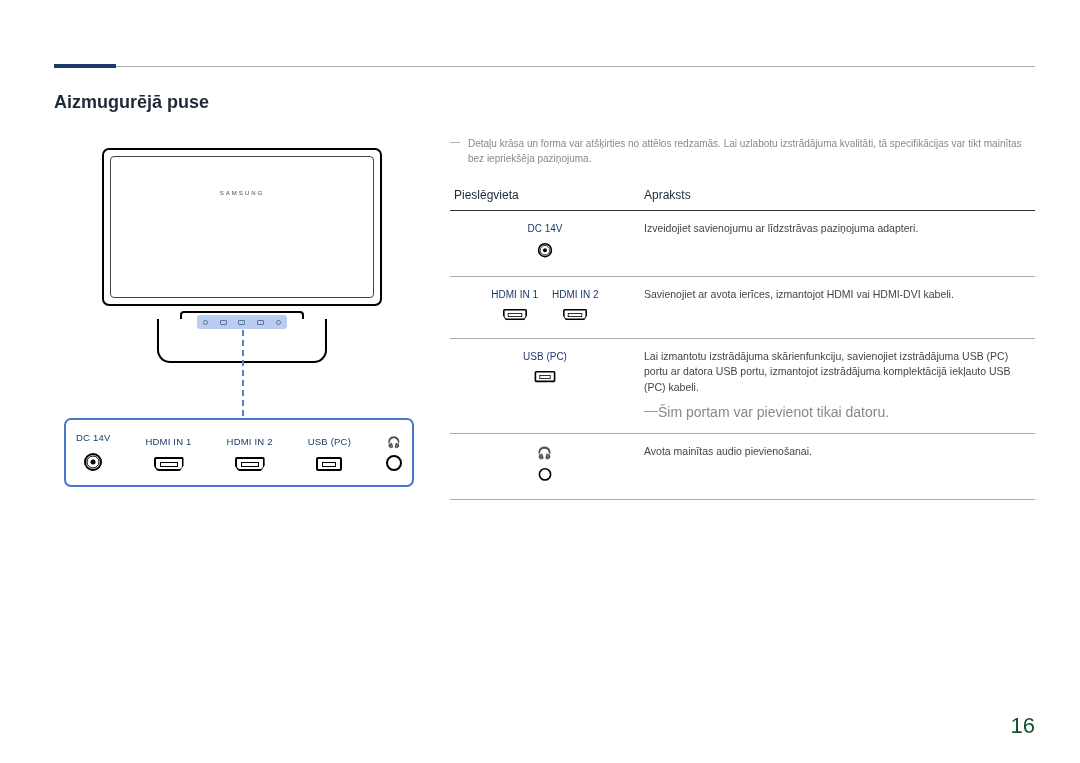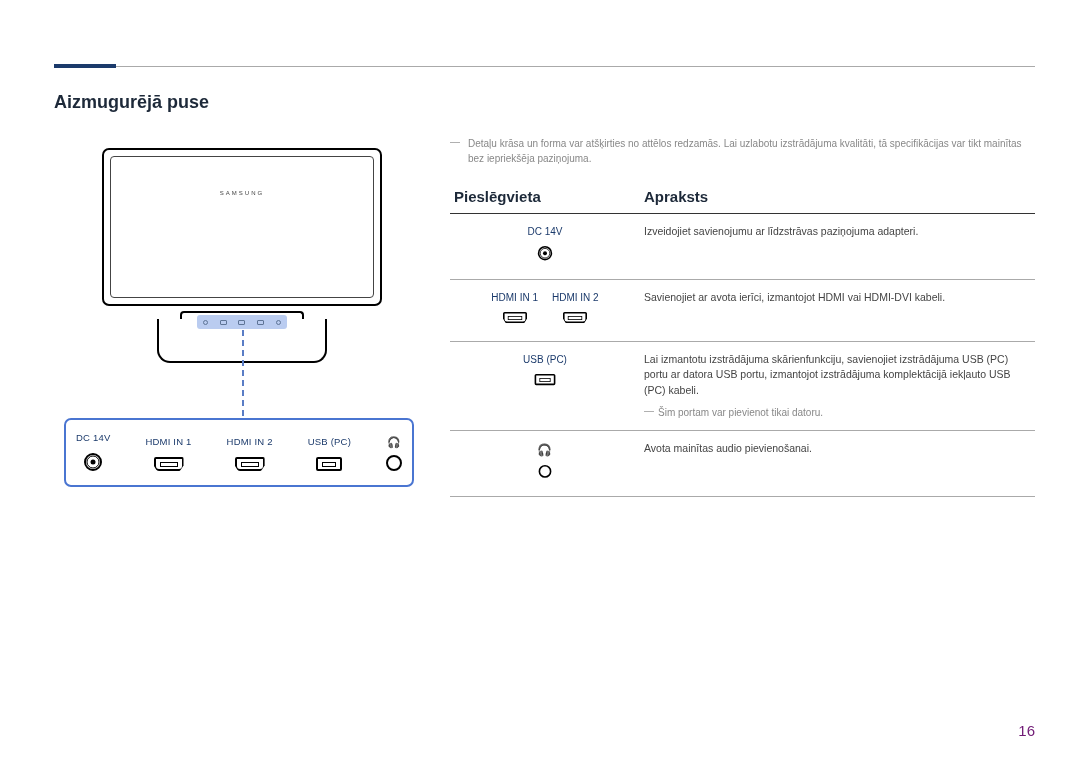--- a/index.html
+++ b/index.html
@@ -32,22 +32,22 @@
     top: 92px;
     left: 54px;
     font-size: 18px;
     font-weight: 700;
     color: #1d2939;
   }
   .page-num {
     position: absolute;
     bottom: 24px;
     right: 45px;
-    font-size: 15px;
-    color: #701a75;
+    font-size: 22px;
+    color: #14532d;
     font-weight: 300;
   }
   
   .left-col {
     position: absolute;
     top: 148px;
     left: 64px;
     width: 360px;
   }
   .monitor-wrap {
@@ -205,22 +205,22 @@
     top: -2px;
     color: #999;
   }
   table.port-table {
     width: 100%;
     border-collapse: collapse;
     font-size: 10.5px;
   }
   .port-table th {
     text-align: left;
-    font-size: 15px;
-    font-weight: 700;
+    font-size: 12px;
+    font-weight: 400;
     color: #1d2939;
     padding: 6px 4px 8px;
     border-bottom: 1.5px solid #333;
   }
   .port-table th:first-child { width: 190px; }
   .port-table td {
     padding: 10px 4px 10px;
     border-bottom: 1px solid #aaa;
     vertical-align: top;
     color: #444;
@@ -233,21 +233,21 @@
   }
   .port-cell .port-label {
     font-size: 10px;
     color: #1b3a6b;
     margin-bottom: 7px;
   }
   .port-icon-sm { transform: scale(.8); transform-origin: top center; margin: 0 auto; display:inline-block; }
   .port-group { display: flex; gap: 14px; justify-content: center; }
   .port-group > div { text-align: center; }
   .desc-note {
-    font-size: 10px;
+    font-size: 14px;
     color: #888;
     margin-top: 6px;
     padding-left: 14px;
     position: relative;
   }
   .desc-note::before{
     content:"―"; position:absolute; left:0; top:-2px; color:#999;
   }
   .hp-cell .hp-icon { font-size: 12px; margin-bottom: 6px; display:block; }
 </style>
@@ -332,21 +332,21 @@
               <div class="port-label">HDMI IN 1</div>
               <span class="port-icon-sm"><div class="hdmi-jack"></div></span>
             </div>
             <div>
               <div class="port-label">HDMI IN 2</div>
               <span class="port-icon-sm"><div class="hdmi-jack"></div></span>
             </div>
           </div>
         </td>
         <td>
-          <span>Savienojiet ar avota ierīci, izmantojot HDMI vai HDMI-DVI kabeli.</span>
+          <span>Savienojiet ar avota ierīces, izmantojot HDMI vai HDMI-DVI kabeli.</span>
         </td>
       </tr>
 
       <tr>
         <td class="port-cell">
           <div class="port-label">USB (PC)</div>
           <span class="port-icon-sm"><div class="usb-jack"></div></span>
         </td>
         <td>
           <span>Lai izmantotu izstrādājuma skārienfunkciju, savienojiet izstrādājuma USB (PC) portu ar datora USB portu, izmantojot izstrādājuma komplektācijā iekļauto USB (PC) kabeli.</span>

